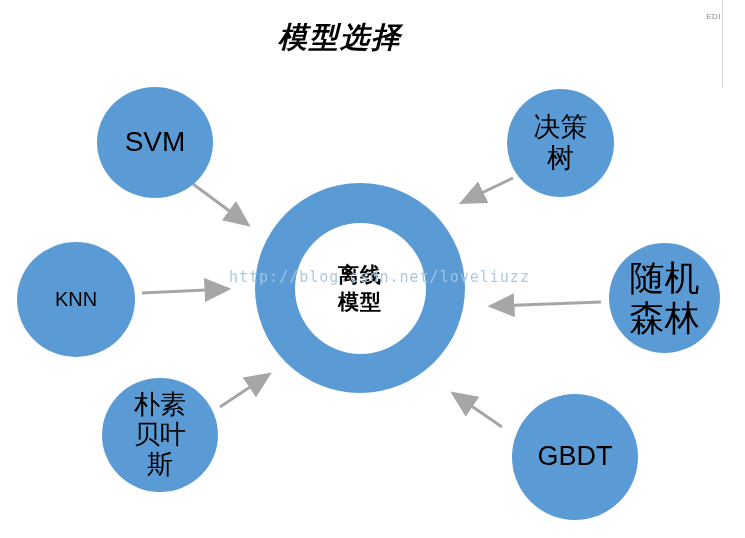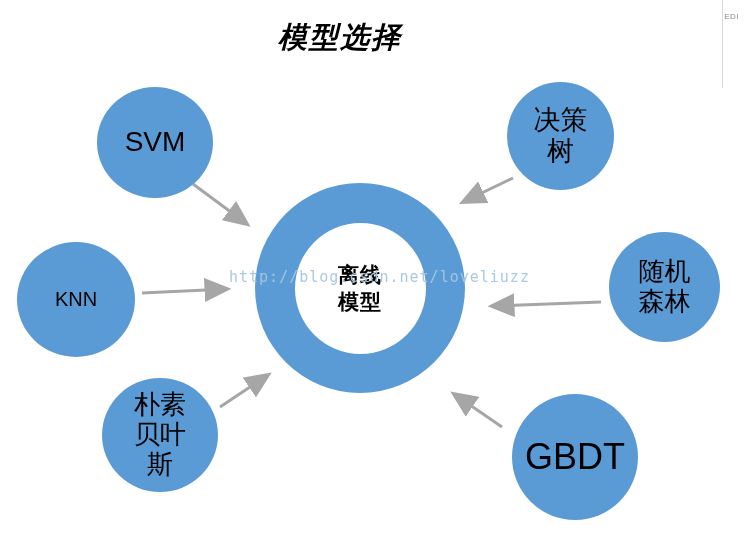--- a/index.html
+++ b/index.html
@@ -15,40 +15,40 @@
   .stage{position:absolute;inset:0;width:745px;height:538px;}
 
   .slide-title{
     position:absolute;left:340px;top:18px;transform:translateX(-50%);
     font-size:29px;font-weight:bold;color:#000;white-space:nowrap;
     letter-spacing:2px;
     font-style:italic;
   }
 
   .corner-label{
-    position:absolute;right:6px;top:12px;font-size:8px;color:#8a8a8a;
+    position:absolute;right:24px;top:12px;font-size:8px;color:#8a8a8a;
     letter-spacing:0.5px;
   }
   .right-edge-line{
     position:absolute;left:722px;top:0;width:1px;height:88px;background:#d9d9d9;
   }
 
   
   .node{
     position:absolute;border-radius:50%;background:var(--node-fill);
     display:flex;align-items:center;justify-content:center;
     color:#000000;font-weight:normal;text-align:center;
     white-space:pre-line;line-height:1.15;
   }
   .node-svm          {left:97px;  top:87px;  width:116px;height:111px;font-size:28px;}
-  .node-decision-tree{left:507px; top:82px;  width:107px;height:108px;font-size:27px;}
+  .node-decision-tree{left:507px; top:89px;  width:107px;height:108px;font-size:27px;}
   .node-knn          {left:17px;  top:242px; width:118px;height:115px;font-size:20px;}
-  .node-random-forest{left:609px; top:232px; width:111px;height:110px;font-size:26px;}
+  .node-random-forest{left:609px; top:243px; width:111px;height:110px;font-size:35px;}
   .node-naive-bayes  {left:102px; top:378px; width:116px;height:114px;font-size:26px;}
-  .node-gbdt         {left:512px; top:394px; width:126px;height:126px;font-size:36px;}
+  .node-gbdt         {left:512px; top:394px; width:126px;height:126px;font-size:27px;}
 
   
   .center-donut{
     position:absolute;left:255px;top:183px;width:210px;height:210px;
     border-radius:50%;background:var(--node-fill);
     display:flex;align-items:center;justify-content:center;
   }
   .center-hole{
     width:131px;height:131px;border-radius:50%;background:#ffffff;
     display:flex;align-items:center;justify-content:center;

